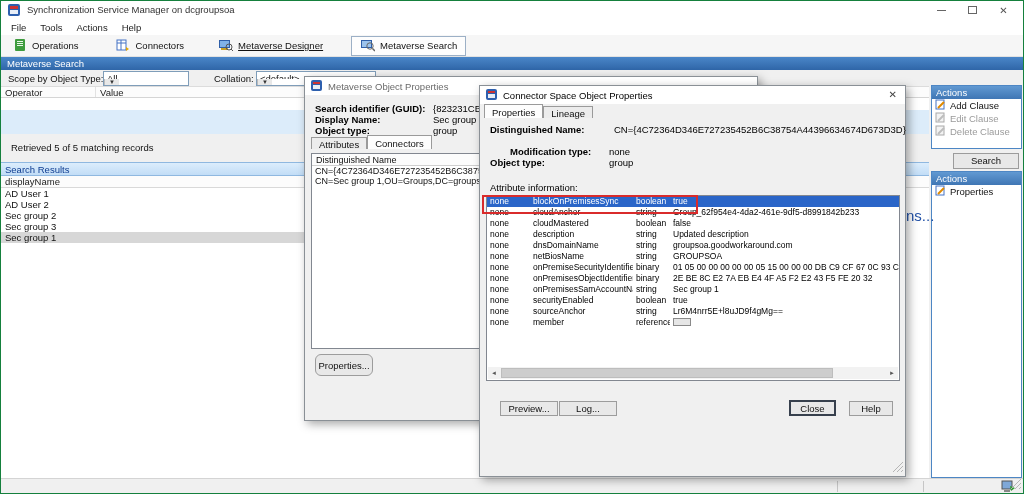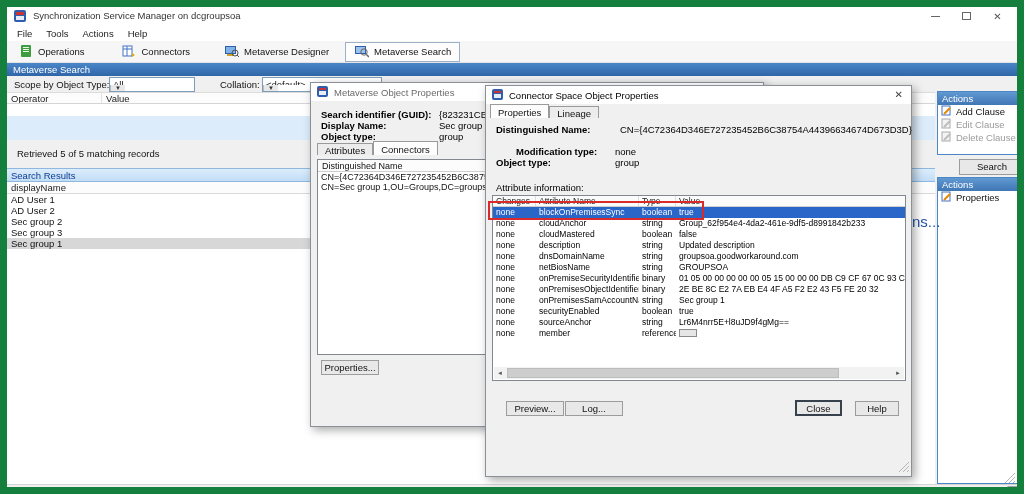--- a/index.html
+++ b/index.html
@@ -1,39 +1,39 @@
 <!DOCTYPE html>
 <html><head>
 <meta charset="utf-8">
 <style>
   * { margin:0; padding:0; box-sizing:border-box; }
   html,body { width:1024px; height:494px; }
   body { font-family:"Liberation Sans", sans-serif; font-size:10px; color:#111; }
   .window { position:relative; width:1024px; height:494px; background:#f9a8d4;
-            border:7px solid #15803d; overflow:hidden; }
+            border:1px solid #15803d; overflow:hidden; }
   .abs { position:absolute; }
 
   
   .titlebar { left:0; top:0; width:100%; height:18px; background:#fff; }
   .app-icon { left:7px; top:3px; width:12px; height:12px; }
   .title-text { left:26px; top:3px; font-size:9.5px; color:#333; }
   .win-controls { right:4px; top:0; height:18px; display:flex; }
   .wc { width:31px; height:18px; display:flex; align-items:center; justify-content:center; color:#555; }
   .wc-min i { display:block; width:9px; height:1px; background:#666; }
   .wc-max i { display:block; width:9px; height:8px; border:1px solid #666; }
   .wc-close { font-size:10px; }
 
   
   .menubar { left:0; top:18px; width:100%; height:16px; background:#fff; display:flex;
              align-items:center; padding-left:3px; }
   .menu-item { padding:1px 7px; font-size:9.5px; color:#222; }
   .toolbar { left:0; top:34px; width:100%; height:22px; background:#f6f6f6;
              border-bottom:1px solid #e2e2e2; display:flex; align-items:center; padding-left:4px; }
   .tb-btn { display:flex; align-items:center; gap:5px; padding:2px 8px; height:20px; font-size:9.5px; }
-  .tb-gap1 { margin-right:22px; } .tb-gap2 { margin-right:18px; } .tb-gap3 { margin-right:8px; }
+  .tb-gap1 { margin-right:22px; } .tb-gap2 { margin-right:18px; } .tb-gap3 { margin-right:20px;text-decoration:underline; }
   .tb-btn.active { background:#fdfdfd; border:1px solid #9cb0c6; }
 
   
   .section-bar { left:0; top:56px; width:100%; height:13px;
                  background:linear-gradient(#4a86c8,#2f66a8); color:#fff;
                  font-size:9.5px; padding:1px 0 0 6px; }
   .scope-row { left:0; top:69px; width:928px; height:16px; background:#f0f0f0; }
   .lbl { font-size:9.5px; color:#111; }
   .combo { background:#fff; border:1px solid #7f9db9; display:flex; height:15px;flex-direction:column; }
   .combo .val { flex:1; padding:1px 3px; font-size:9.5px; overflow:hidden; white-space:nowrap; }
@@ -79,38 +79,38 @@
   .sb-sep { top:480px; width:1px; height:11px; background:#c6c6c6; }
   .sb-icon { left:1000px; top:479px; }
   .grip { right:2px; bottom:2px; }
 
   
   .dialog { background:#f0f0f0; border:1px solid #8a9096; box-shadow:3px 3px 9px rgba(0,0,0,.35); }
   .dlg-title { height:18px; background:#fff; display:flex; align-items:center; gap:6px;
                padding-left:6px; font-size:9.5px; }
   .mv-dialog { left:303px; top:75px; width:454px; height:345px; z-index:5; }
   .mv-dialog .dlg-title { color:#6a6a6a; }
-  .cs-dialog { left:478px; top:78px; width:427px; height:392px; z-index:10; }
+  .cs-dialog { left:478px; top:84px; width:427px; height:392px; z-index:10; }
   .cs-dialog .dlg-title { color:#000; }
   .dlg-close { position:absolute; right:8px; top:3px; font-size:10px; color:#444; }
   .blbl { font-size:9.5px; font-weight:bold; color:#000; white-space:nowrap; }
   .bval { font-size:9.5px; color:#000; white-space:nowrap; }
   .tabs { display:flex; align-items:flex-end; height:14px; }
   .tab { padding:1px 7px 1px 7px; font-size:9.5px; border:1px solid #9a9a9a; background:#ececec;
          border-bottom:none; height:12px; line-height:11px; }
   .tab.active { background:#fdfdfd; height:14px; line-height:13px; }
   .mv-tabs { left:6px; top:58px; }
   .cs-tabs { left:4px; top:18px; }
 
   .mv-list { left:6px; top:76px; width:442px; height:196px; background:#fff;
              border:1px solid #828790; overflow:hidden; }
   .mv-list-header { height:12px; border-bottom:1px solid #cfcfcf; background:#fcfcfc;
                     font-size:9px; padding:1px 0 0 4px; }
   .mv-row { height:10px; line-height:10px; font-size:9px; padding-left:3px; white-space:nowrap; }
-  .mv-props-btn { left:10px; top:277px; width:58px; height:15px; line-height:13px; }
+  .mv-props-btn { left:10px; top:277px; width:58px; height:22px; line-height:13px;border-radius:6px; }
 
   .attr-table { left:6px; top:109px; width:414px; height:186px; background:#fff;
                 border:1px solid #828790; overflow:hidden; }
   .at-header { display:flex; height:11px; background:#fbfbfb; border-bottom:1px solid #cfcfcf; }
   .at-hcell { border-right:1px solid #dedede; font-size:8.5px; color:#222; padding-left:3px;
               line-height:10px; overflow:hidden; white-space:nowrap; }
   .at-row { display:flex; height:11px; line-height:11px; font-size:8.5px; color:#000; }
   .at-cell { padding-left:3px; overflow:hidden; white-space:nowrap; }
   .c0 { width:43px; } .c1 { width:103px; } .c2 { width:37px; } .c3 { flex:1; }
   .at-row.selected { background:#2a65c8; color:#fff; }
@@ -340,26 +340,20 @@
     </div>
     <span class="abs blbl" style="left:10px;top:38px;">Distinguished Name:</span>
     <span class="abs bval" style="left:134px;top:38px;">CN={4C72364D346E727235452B6C38754A44396634674D673D3D}</span>
     <span class="abs blbl" style="left:10px;top:60px;margin-left:20px;">Modification type:</span>
     <span class="abs bval" style="left:129px;top:60px;">none</span>
     <span class="abs blbl" style="left:10px;top:71px;">Object type:</span>
     <span class="abs bval" style="left:129px;top:71px;">group</span>
     <span class="abs bval" style="left:10px;top:96px;">Attribute information:</span>
 
     <div class="abs attr-table">
-      <div class="at-header">
-        <span class="at-hcell c0">Changes</span>
-        <span class="at-hcell c1">Attribute Name</span>
-        <span class="at-hcell c2">Type</span>
-        <span class="at-hcell c3" style="border-right:none;">Value</span>
-      </div>
       <div class="at-row selected">
         <span class="at-cell c0">none</span>
         <span class="at-cell c1">blockOnPremisesSync</span>
         <span class="at-cell c2">boolean</span>
         <span class="at-cell c3">true</span>
       </div>
       <div class="at-row">
         <span class="at-cell c0">none</span>
         <span class="at-cell c1">cloudAnchor</span>
         <span class="at-cell c2">string</span>

